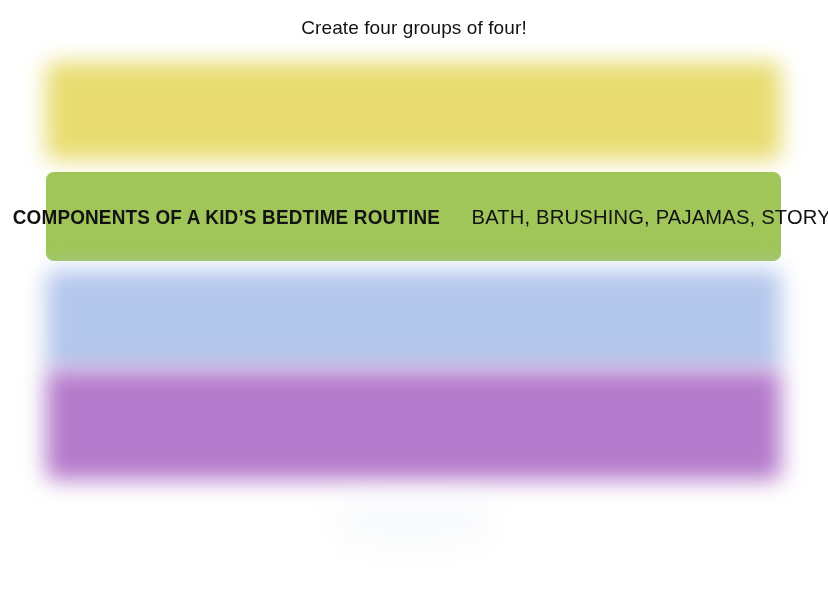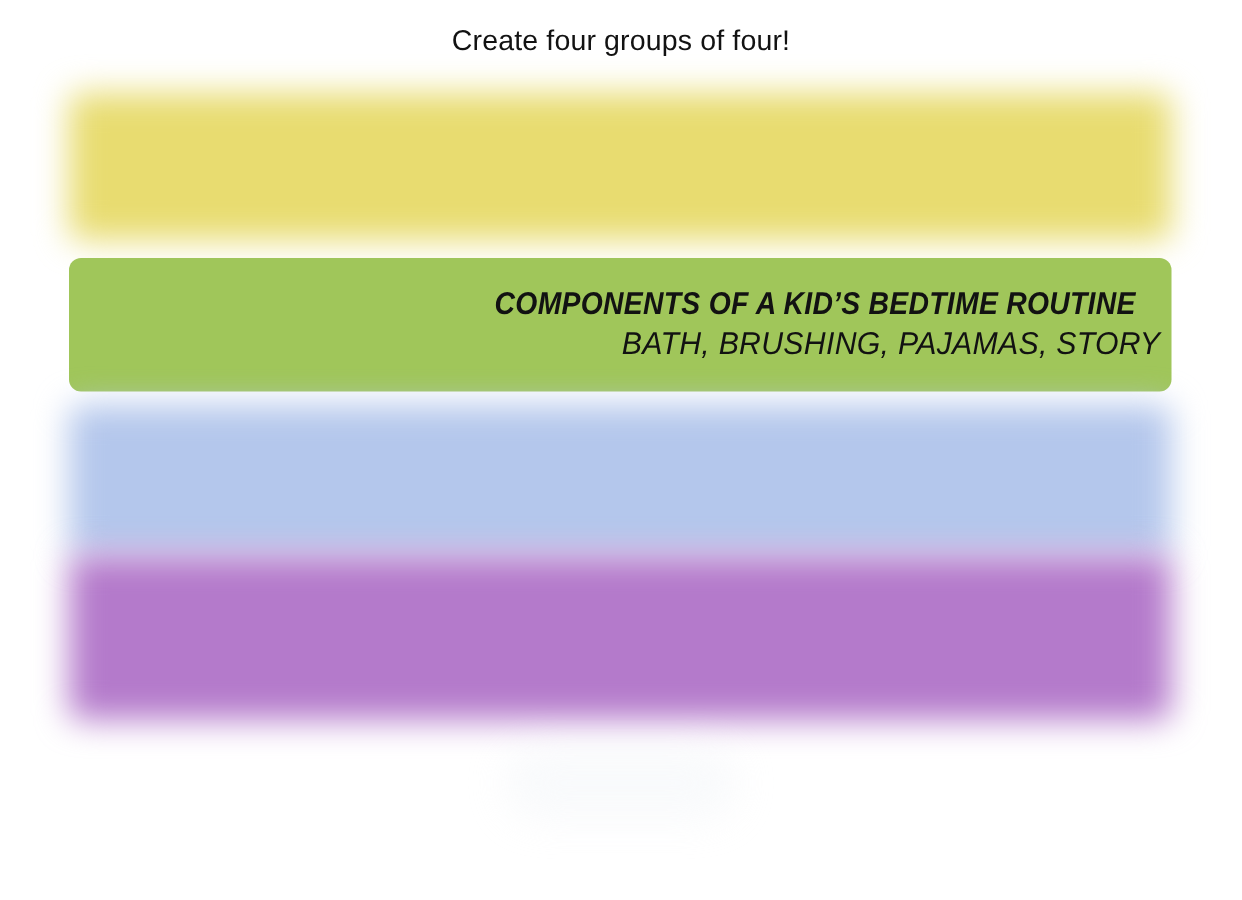--- a/index.html
+++ b/index.html
@@ -38,25 +38,24 @@
   }
 
   
   .solved-row {
     position: absolute;
     left: 46px;
     width: 735px;
     border-radius: 8px;
     box-sizing: border-box;
     display: flex;
-    flex-direction: column;
-    align-items: flex-end;
+    flex-direction: row;
+    align-items: center;
     justify-content: center;
     text-align: center;
-    font-style: italic;
   }
 
   .solved-row .cat-title {
     font-family: "Liberation Sans", sans-serif;
     font-weight: 700;
     font-size: 21px;
     line-height: 26px;
     letter-spacing: 0.2px;
     color: #121212;
     transform: scaleX(0.90);

